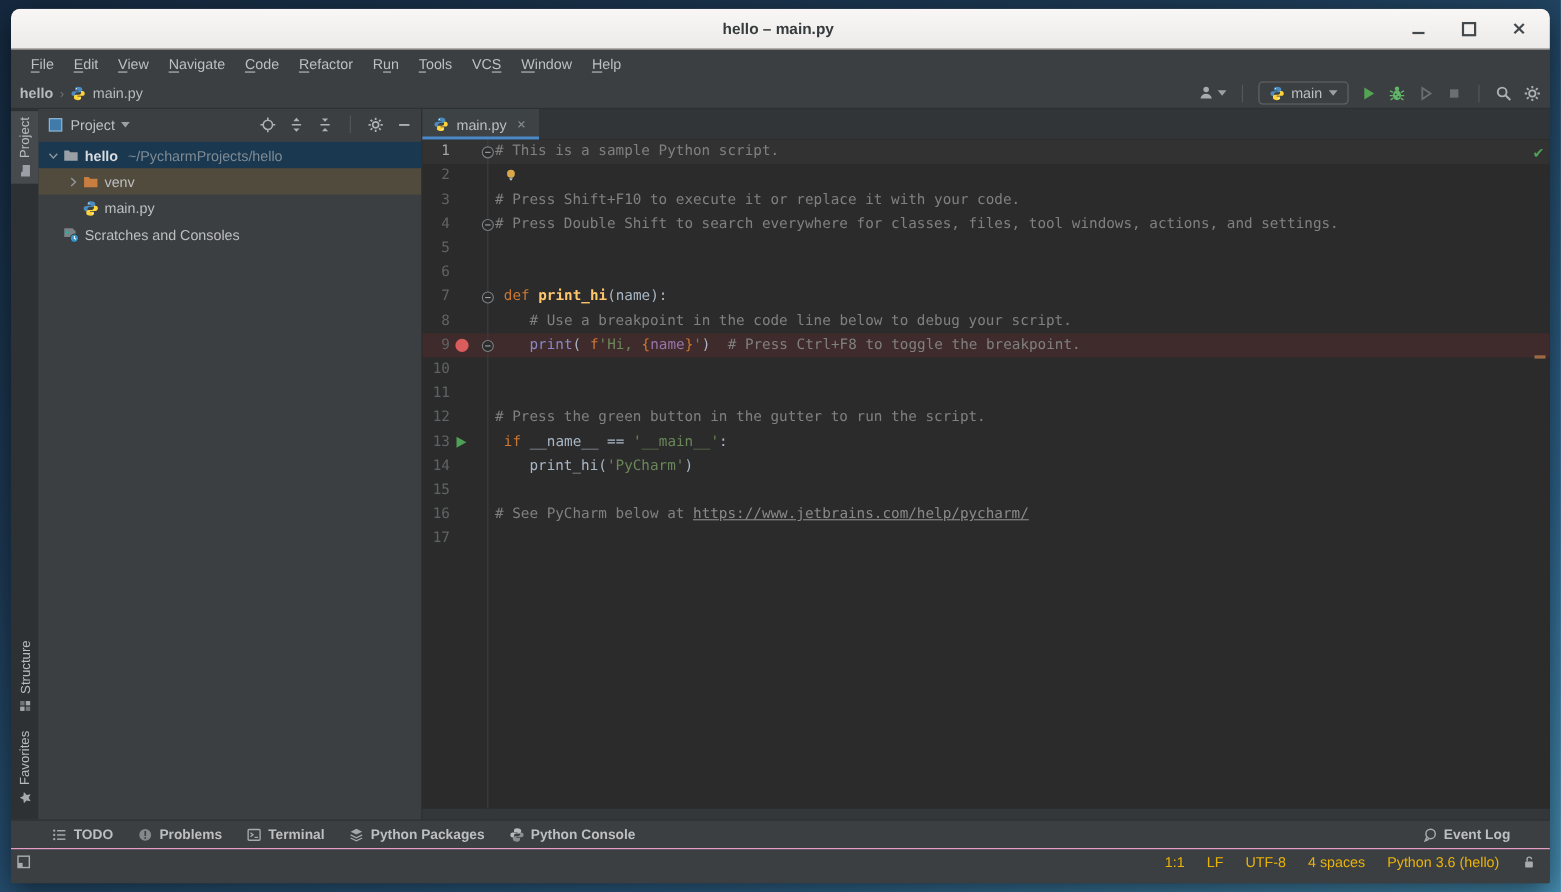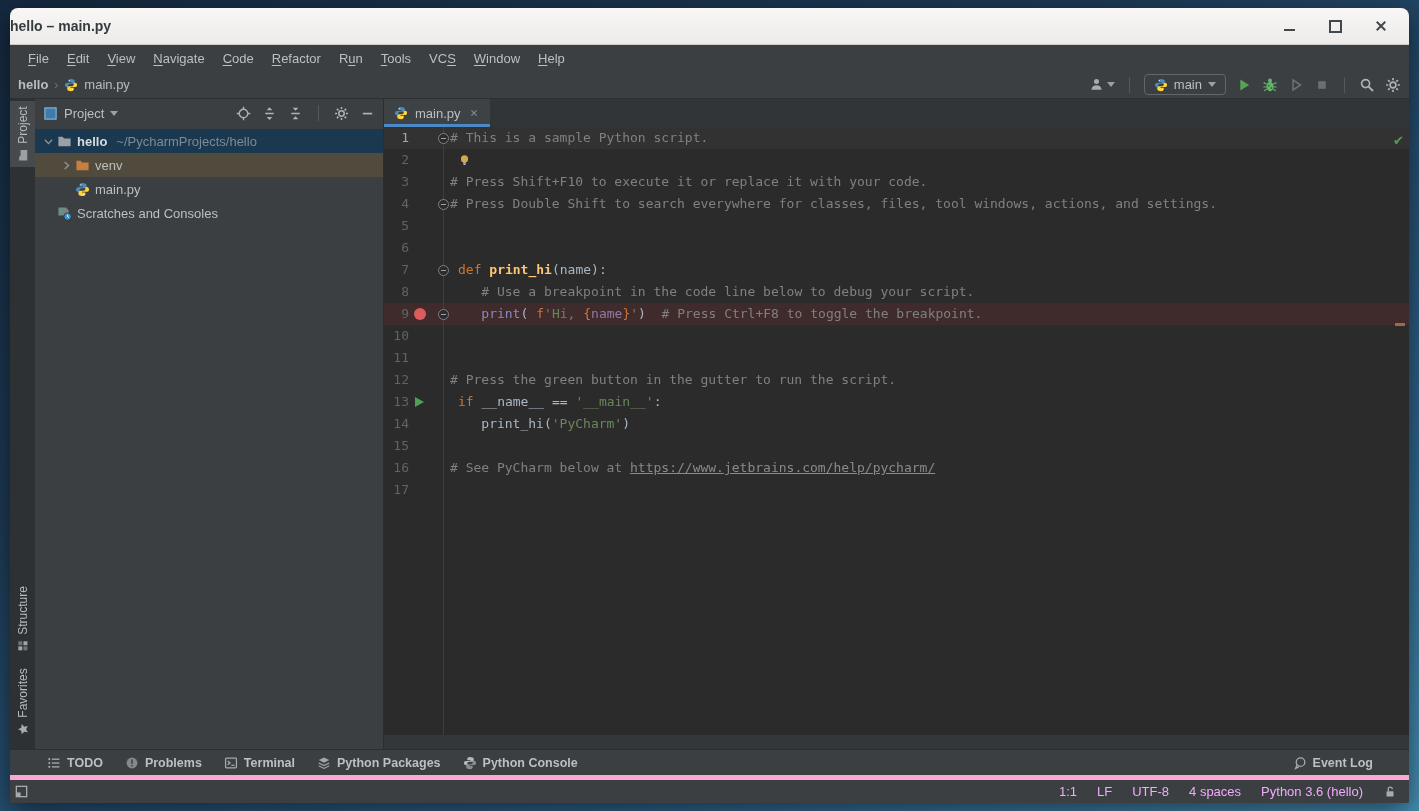--- a/index.html
+++ b/index.html
@@ -6,21 +6,21 @@
     font-family:"Liberation Sans","DejaVu Sans",sans-serif;}
   .desktop{position:absolute;inset:0;
     background:linear-gradient(155deg,#15293f 0%,#1d3a55 35%,#2e648c 75%,#4690b5 100%);}
   .window{position:absolute;left:10px;top:8px;width:1399px;height:795px;
     border-radius:8px 8px 2px 2px;overflow:hidden;background:#3c3f41;
     box-shadow:0 8px 28px rgba(0,0,0,.55);display:flex;flex-direction:column;}
 
   
   .titlebar{height:36px;flex:0 0 36px;background:linear-gradient(#f8f7f6,#edebe9);
     border-bottom:1px solid #cfcbc7;display:flex;align-items:center;position:relative;}
-  .title{position:absolute;left:0;right:4px;text-align:left;font-weight:bold;
+  .title{position:absolute;left:0;right:4px;text-align:center;font-weight:bold;
     font-size:14px;color:#363b3e;}
   .win-controls{margin-left:auto;display:flex;align-items:center;gap:30px;
     padding-right:20px;z-index:2;}
   .wbtn{width:16px;height:16px;display:flex;align-items:center;justify-content:center;cursor:pointer;}
   .min-glyph{width:11px;height:2px;background:#43484c;margin-top:8px;}
   .max-glyph{width:9px;height:9px;border:2px solid #43484c;}
   .close-glyph{position:relative;width:12px;height:12px;}
   .close-glyph::before,.close-glyph::after{content:"";position:absolute;left:5px;top:0;
     width:2px;height:12px;background:#43484c;}
   .close-glyph::before{transform:rotate(45deg);} .close-glyph::after{transform:rotate(-45deg);}
@@ -97,22 +97,22 @@
     font-family:"DejaVu Sans",sans-serif;}
   .mark-bp-stripe{position:absolute;right:4px;top:196px;width:10px;height:3px;background:#9c6a44;z-index:5;}
   .editor-bottom-strip{flex:1 1 auto;background:#343739;}
 
   
   .bottombar{height:25px;flex:0 0 25px;background:#3c3f41;border-top:1px solid #2c2e30;
     display:flex;align-items:center;font-size:12.5px;color:#bdbfc1;font-weight:bold;}
   .bb-left{display:flex;align-items:center;gap:22px;margin-left:37px;}
   .bb-item{display:flex;align-items:center;gap:6px;cursor:pointer;}
   .bb-right{margin-left:auto;margin-right:36px;}
-  .statusbar{height:23px;flex:0 0 23px;background:#3c3f41;border-top:5px solid #f9a8d4;
-    display:flex;align-items:center;font-size:13px;color:#f0abfc;padding:0 12px 0 4px;}
+  .statusbar{height:23px;flex:0 0 23px;background:#3c3f41;border-top:1px solid #f9a8d4;
+    display:flex;align-items:center;font-size:13px;color:#eab308;padding:0 12px 8px 4px;}
   .sb-right{margin-left:auto;display:flex;align-items:center;gap:20px;}
   .sb-item{cursor:pointer;}
   .ic{display:block;}
 </style>
 </head>
 <body>
 
 <svg width="0" height="0" style="position:absolute">
   <defs>
     <symbol id="ic-python" viewBox="0 0 16 16">

